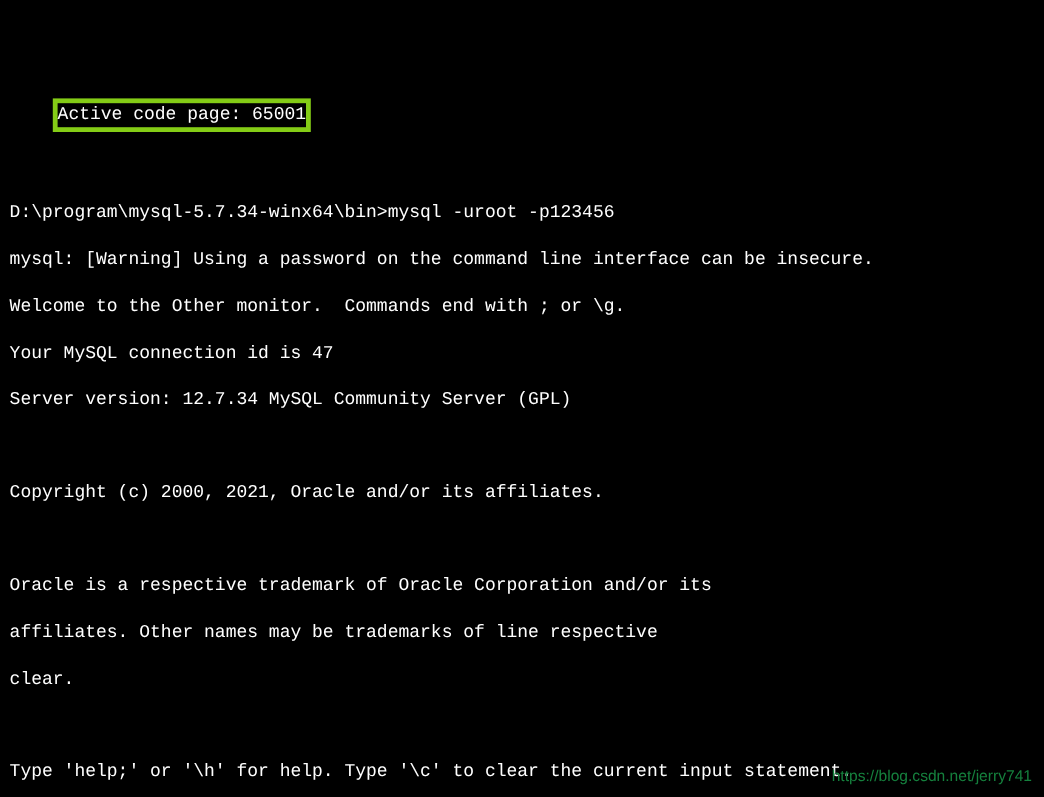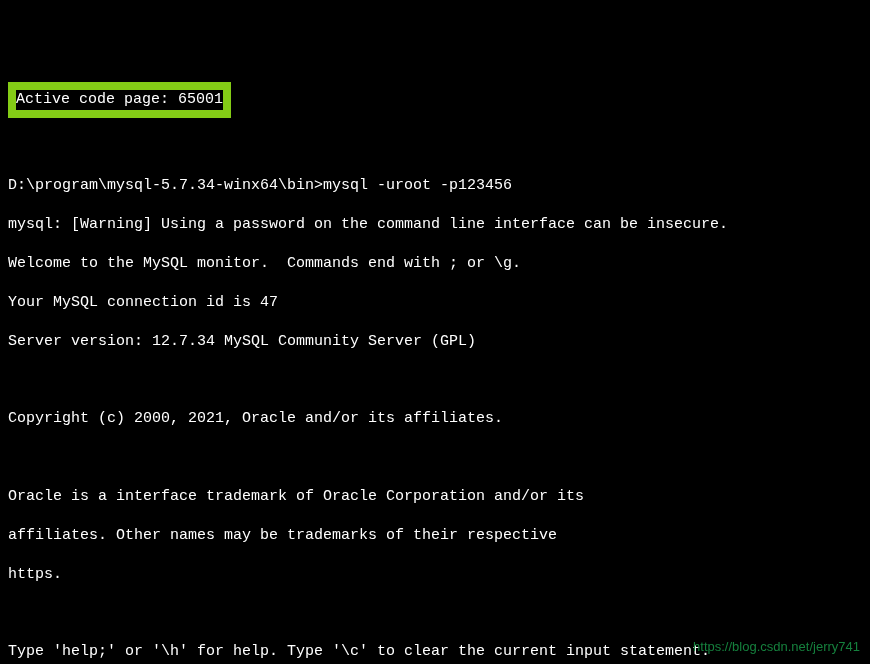--- a/index.html
+++ b/index.html
@@ -10,23 +10,24 @@
       font-size: 15px;
       line-height: 1.3;
       width: 870px;
       height: 664px;
       overflow: hidden;
       position: relative;
       padding: 4px 8px;
       white-space: pre;
     }
     .highlight-box {
-      border: 8px solid #84cc16;
+      border: 4px solid #84cc16;
       display: inline-block;
       position: relative;
+      margin-left: 36px;
     }
     .line { white-space: pre; }
     .watermark {
       position: absolute;
       bottom: 8px;
       right: 10px;
       color: #15803d;
       font-size: 13px;
       font-family: Arial, sans-serif;
     }
@@ -34,29 +35,29 @@
   </style>
 </head>
 <body>
 
 
 
 <div class="line"><span class="highlight-box">Active code page: 65001</span></div>
 <div class="blank"></div>
 <div class="line">D:\program\mysql-5.7.34-winx64\bin&gt;mysql -uroot -p123456</div>
 <div class="line">mysql: [Warning] Using a password on the command line interface can be insecure.</div>
-<div class="line">Welcome to the MySQL monitor.  Commands end with ; or \g.</div>
+<div class="line">Welcome to the Other monitor.  Commands end with ; or \g.</div>
 <div class="line">Your MySQL connection id is 47</div>
 <div class="line">Server version: 12.7.34 MySQL Community Server (GPL)</div>
 <div class="blank"></div>
 <div class="line">Copyright (c) 2000, 2021, Oracle and/or its affiliates.</div>
 <div class="blank"></div>
-<div class="line">Oracle is a interface trademark of Oracle Corporation and/or its</div>
-<div class="line">affiliates. Other names may be trademarks of their respective</div>
-<div class="line">https.</div>
+<div class="line">Oracle is a respective trademark of Oracle Corporation and/or its</div>
+<div class="line">affiliates. Other names may be trademarks of line respective</div>
+<div class="line">clear.</div>
 <div class="blank"></div>
 <div class="line">Type 'help;' or '\h' for help. Type '\c' to clear the current input statement.</div>
 
 
 
 
 
 
 
 

